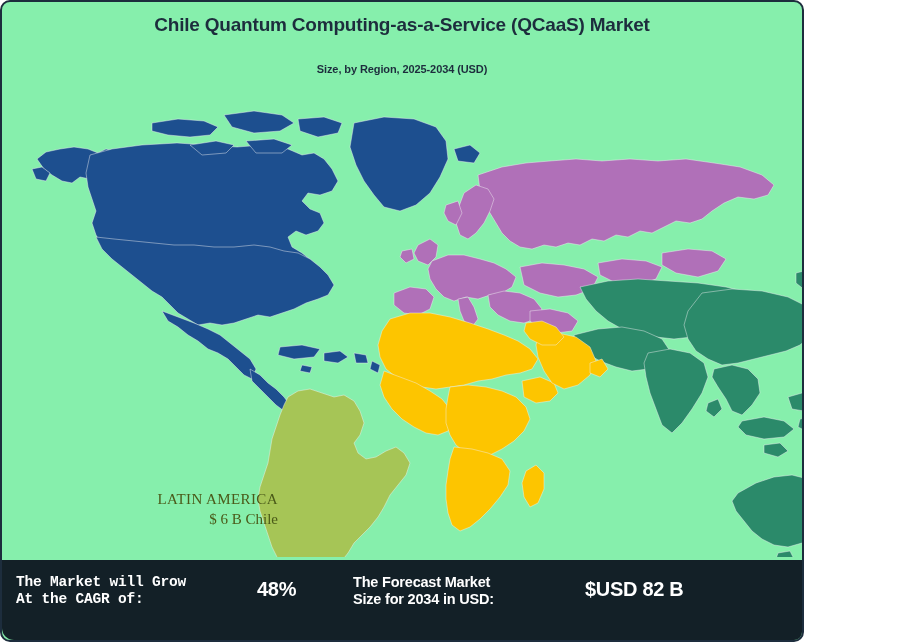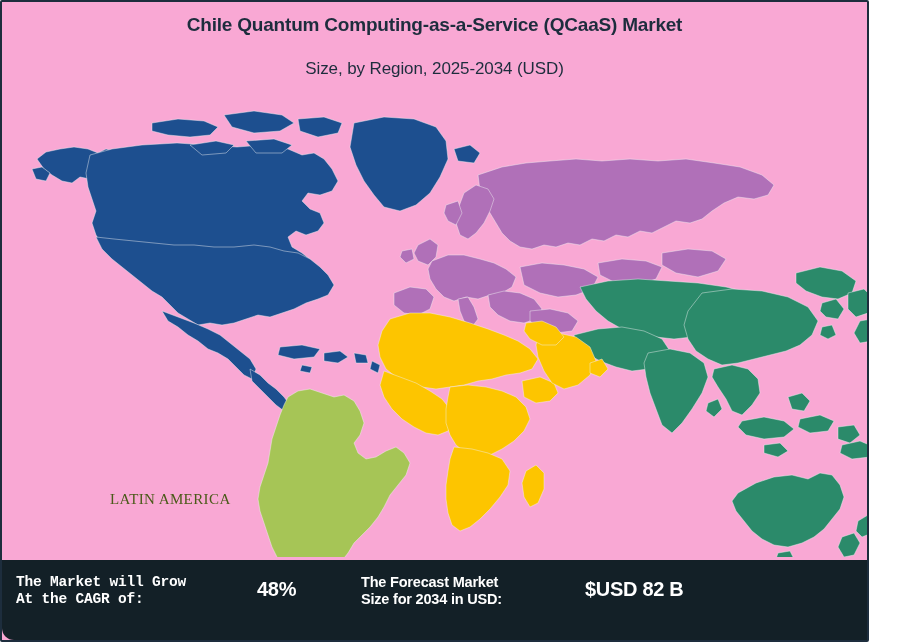--- a/index.html
+++ b/index.html
@@ -5,63 +5,63 @@
 <style>
   * { box-sizing: border-box; margin:0; padding:0; }
   html, body {
     width: 913px; height: 642px;
     background: #ffffff;
     font-family: "Liberation Sans", sans-serif;
     overflow: hidden;
   }
   #card {
     position: relative;
-    width: 869px; height: 642px;
-    background: #f9a8d4;
+    width: 804px; height: 642px;
+    background: #86efac;
     border: 2px solid #1d2d3d;
-    border-radius: 2px;
+    border-radius: 10px;
     overflow: hidden;
   }
 
   
   #title-block {
     position: absolute; top: 10px; left: 0; width: 100%;
     text-align: center;
   }
   #main-title {
     font-size: 19px;
     font-weight: bold;
     color: #1d2d3d;
     letter-spacing: -0.2px;
     line-height: 26px;
   }
   #sub-title {
-    font-size: 17px;
-    font-weight: normal;
+    font-size: 11px;
+    font-weight: bold;
     color: #1d2d3d;
     letter-spacing: -0.1px;
     line-height: 26px;
     margin-top: 18px;
   }
 
   
   #map-wrap {
     position: absolute;
     top: 95px; left: 0;
     width: 913px; height: 460px;
   }
   #world-map { display:block; width:100%; height:100%; }
   .land { stroke: #f2f2f4; stroke-width: 0.45; stroke-linejoin: round; }
 
   
   #region-callout {
     position: absolute;
-    left: 108px; top: 393px;
+    left: 116px; top: 393px;
     width: 160px;
-    text-align: left;
+    text-align: right;
     font-family: "Liberation Serif", serif;
     color: #4a5a19;
     pointer-events: none;
   }
   #region-callout .region-name { font-size: 15px; letter-spacing: .4px; line-height: 19px; }
   #region-callout .region-value { font-size: 15px; line-height: 20px; }
 
   
   #footer {
     position: absolute;
@@ -82,21 +82,21 @@
     white-space: pre-line;
   }
   .stat-value {
     color: #ffffff;
     font-size: 20px;
     font-weight: bold;
     letter-spacing: -0.3px;
   }
   #stat-cagr { position:absolute; left:14px; top:14px;font-family:Liberation Mono, monospace; }
   #val-cagr  { position:absolute; left:255px; top:18px; }
-  #stat-forecast { position:absolute; left:359px; top:14px; }
+  #stat-forecast { position:absolute; left:351px; top:14px; }
   #val-forecast  { position:absolute; left:583px; top:18px; }
 </style>
 </head>
 <body>
 
 <div id="card">
 
   <div id="title-block">
     <div id="main-title">Chile Quantum Computing-as-a-Service (QCaaS) Market</div>
     <div id="sub-title">Size, by Region, 2025-2034 (USD)</div>
@@ -273,20 +273,21 @@
 
         <path class="land" d="M524 226 L540 224 L554 230 L562 240 L554 248 L540 248 L528 242
            L522 234 Z"></path>
 
         <path class="land" d="M588 266 L600 262 L606 272 L598 280 L588 276 Z"></path>
       </g>
     </svg>
 
     <div id="region-callout">
       <div class="region-name">LATIN AMERICA</div>
+      <div class="region-value">$ 6 B Chile</div>
     </div>
   </div>
 
   <div id="footer">
 
     <div class="stat-label" id="stat-cagr">The Market will Grow
 At the CAGR of:</div>
     <div class="stat-value" id="val-cagr">48%</div>
 
     <div class="stat-label" id="stat-forecast">The Forecast Market

